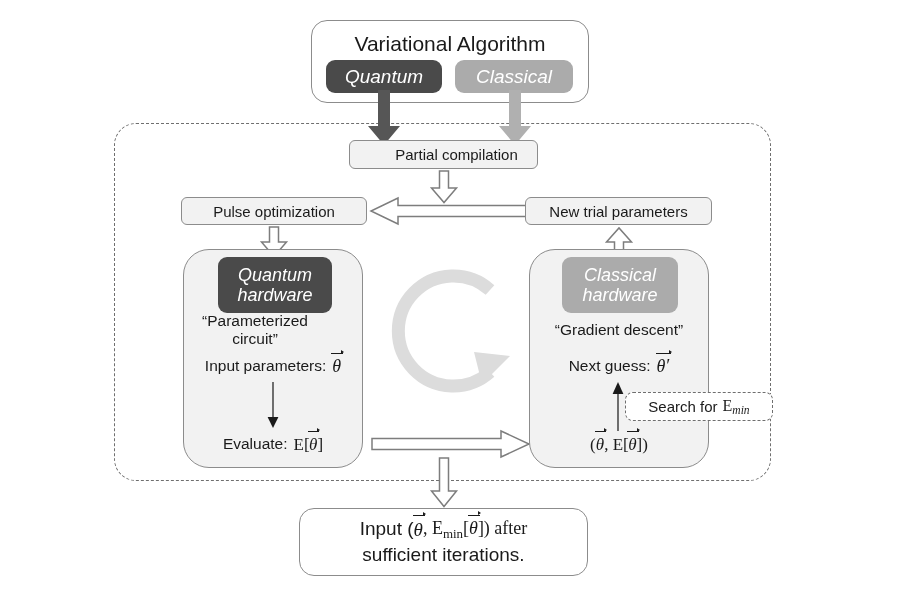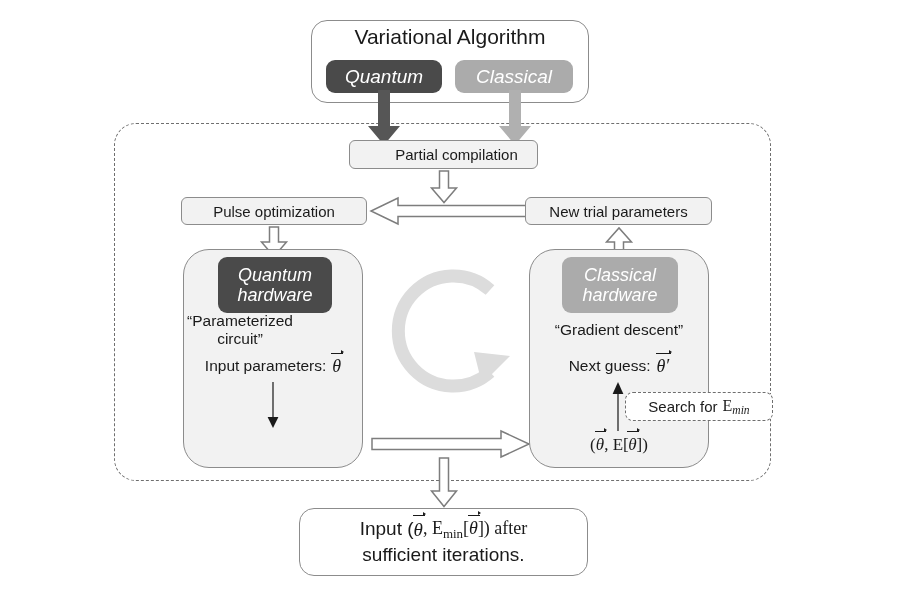--- a/index.html
+++ b/index.html
@@ -92,21 +92,21 @@
 
   svg{display:block;overflow:visible;}
 </style>
 </head>
 <body>
 
 <div id="stage">
 
   <div class="abs dashed-box" style="left:114px;top:123px;width:657px;height:358px;"></div>
 
-  <div class="abs obox" style="left:311px;top:20px;width:278px;height:83px;border-radius:16px;flex-direction:column;justify-content:flex-start;padding-top:1px;">
+  <div class="abs obox" style="left:311px;top:20px;width:278px;height:83px;border-radius:16px;flex-direction:column;justify-content:flex-start;padding-top:8px;">
     <div class="ctext title-txt" style="height:30px;">Variational Algorithm</div>
   </div>
 
   <div class="abs pill pill-dark" style="left:326px;top:60px;width:116px;height:33px;font-size:19px;">Quantum</div>
 
   <div class="abs pill pill-light" style="left:455px;top:60px;width:118px;height:33px;font-size:19px;">Classical</div>
 
   <div class="abs" style="left:366px;top:90px;width:36px;height:56px;">
     <svg width="36" height="56" viewBox="0 0 36 56">
       <path d="M12 0 H24 V36 H34 L18 55 L2 36 H12 Z" fill="#565656"></path>
@@ -140,35 +140,42 @@
     </svg>
   </div>
 
   <div class="abs panel" style="left:183px;top:249px;width:180px;height:219px;"></div>
 
   <div class="abs pill pill-dark" style="left:218px;top:257px;width:114px;height:56px;font-size:18px;flex-direction:column;">
     <span>Quantum</span>
     <span>hardware</span>
   </div>
 
-  <div class="abs ctext body-txt" style="left:168px;top:320px;width:144px;height:20px;">“Parameterized circuit”</div>
+  <div class="abs ctext body-txt" style="left:183px;top:320px;width:144px;height:20px;">“Parameterized circuit”</div>
 
   <div class="abs ctext body-txt" style="left:183px;top:355px;width:180px;height:22px;">
     <span>Input parameters:</span>
     <span style="display:inline-block;width:6px;"></span>
     <span class="ital vec" style="font-size:18px;">θ</span>
   </div>
 
   <div class="abs" style="left:263px;top:382px;width:20px;height:48px;">
     <svg width="20" height="48" viewBox="0 0 20 48">
       <line x1="10" y1="0" x2="10" y2="37" stroke="#4d4d4d" stroke-width="1.6"></line>
       <path d="M10 46 L4.6 35 H15.4 Z" fill="#1a1a1a"></path>
     </svg>
   </div>
 
+  <div class="abs ctext body-txt" style="left:183px;top:432px;width:180px;height:24px;">
+    <span>Evaluate:</span>
+    <span style="display:inline-block;width:6px;"></span>
+    <span class="math" style="font-size:17px;">
+      E<span style="letter-spacing:-0.5px;">[</span><span class="ital vec">θ</span><span>]</span>
+    </span>
+  </div>
 
   <div class="abs" style="left:378px;top:256px;width:150px;height:150px;">
     <svg width="150" height="150" viewBox="0 0 150 150">
       <path d="M112 34
                A 55 55 0 1 0 112 116" fill="none" stroke="#dcdcdc" stroke-width="13" stroke-linecap="butt" transform="rotate(0 75 75)"></path>
       <path d="M96 96 L132 100 L104 128 Z" fill="#dcdcdc"></path>
     </svg>
   </div>
 
   <div class="abs" style="left:372px;top:430px;width:158px;height:28px;">

